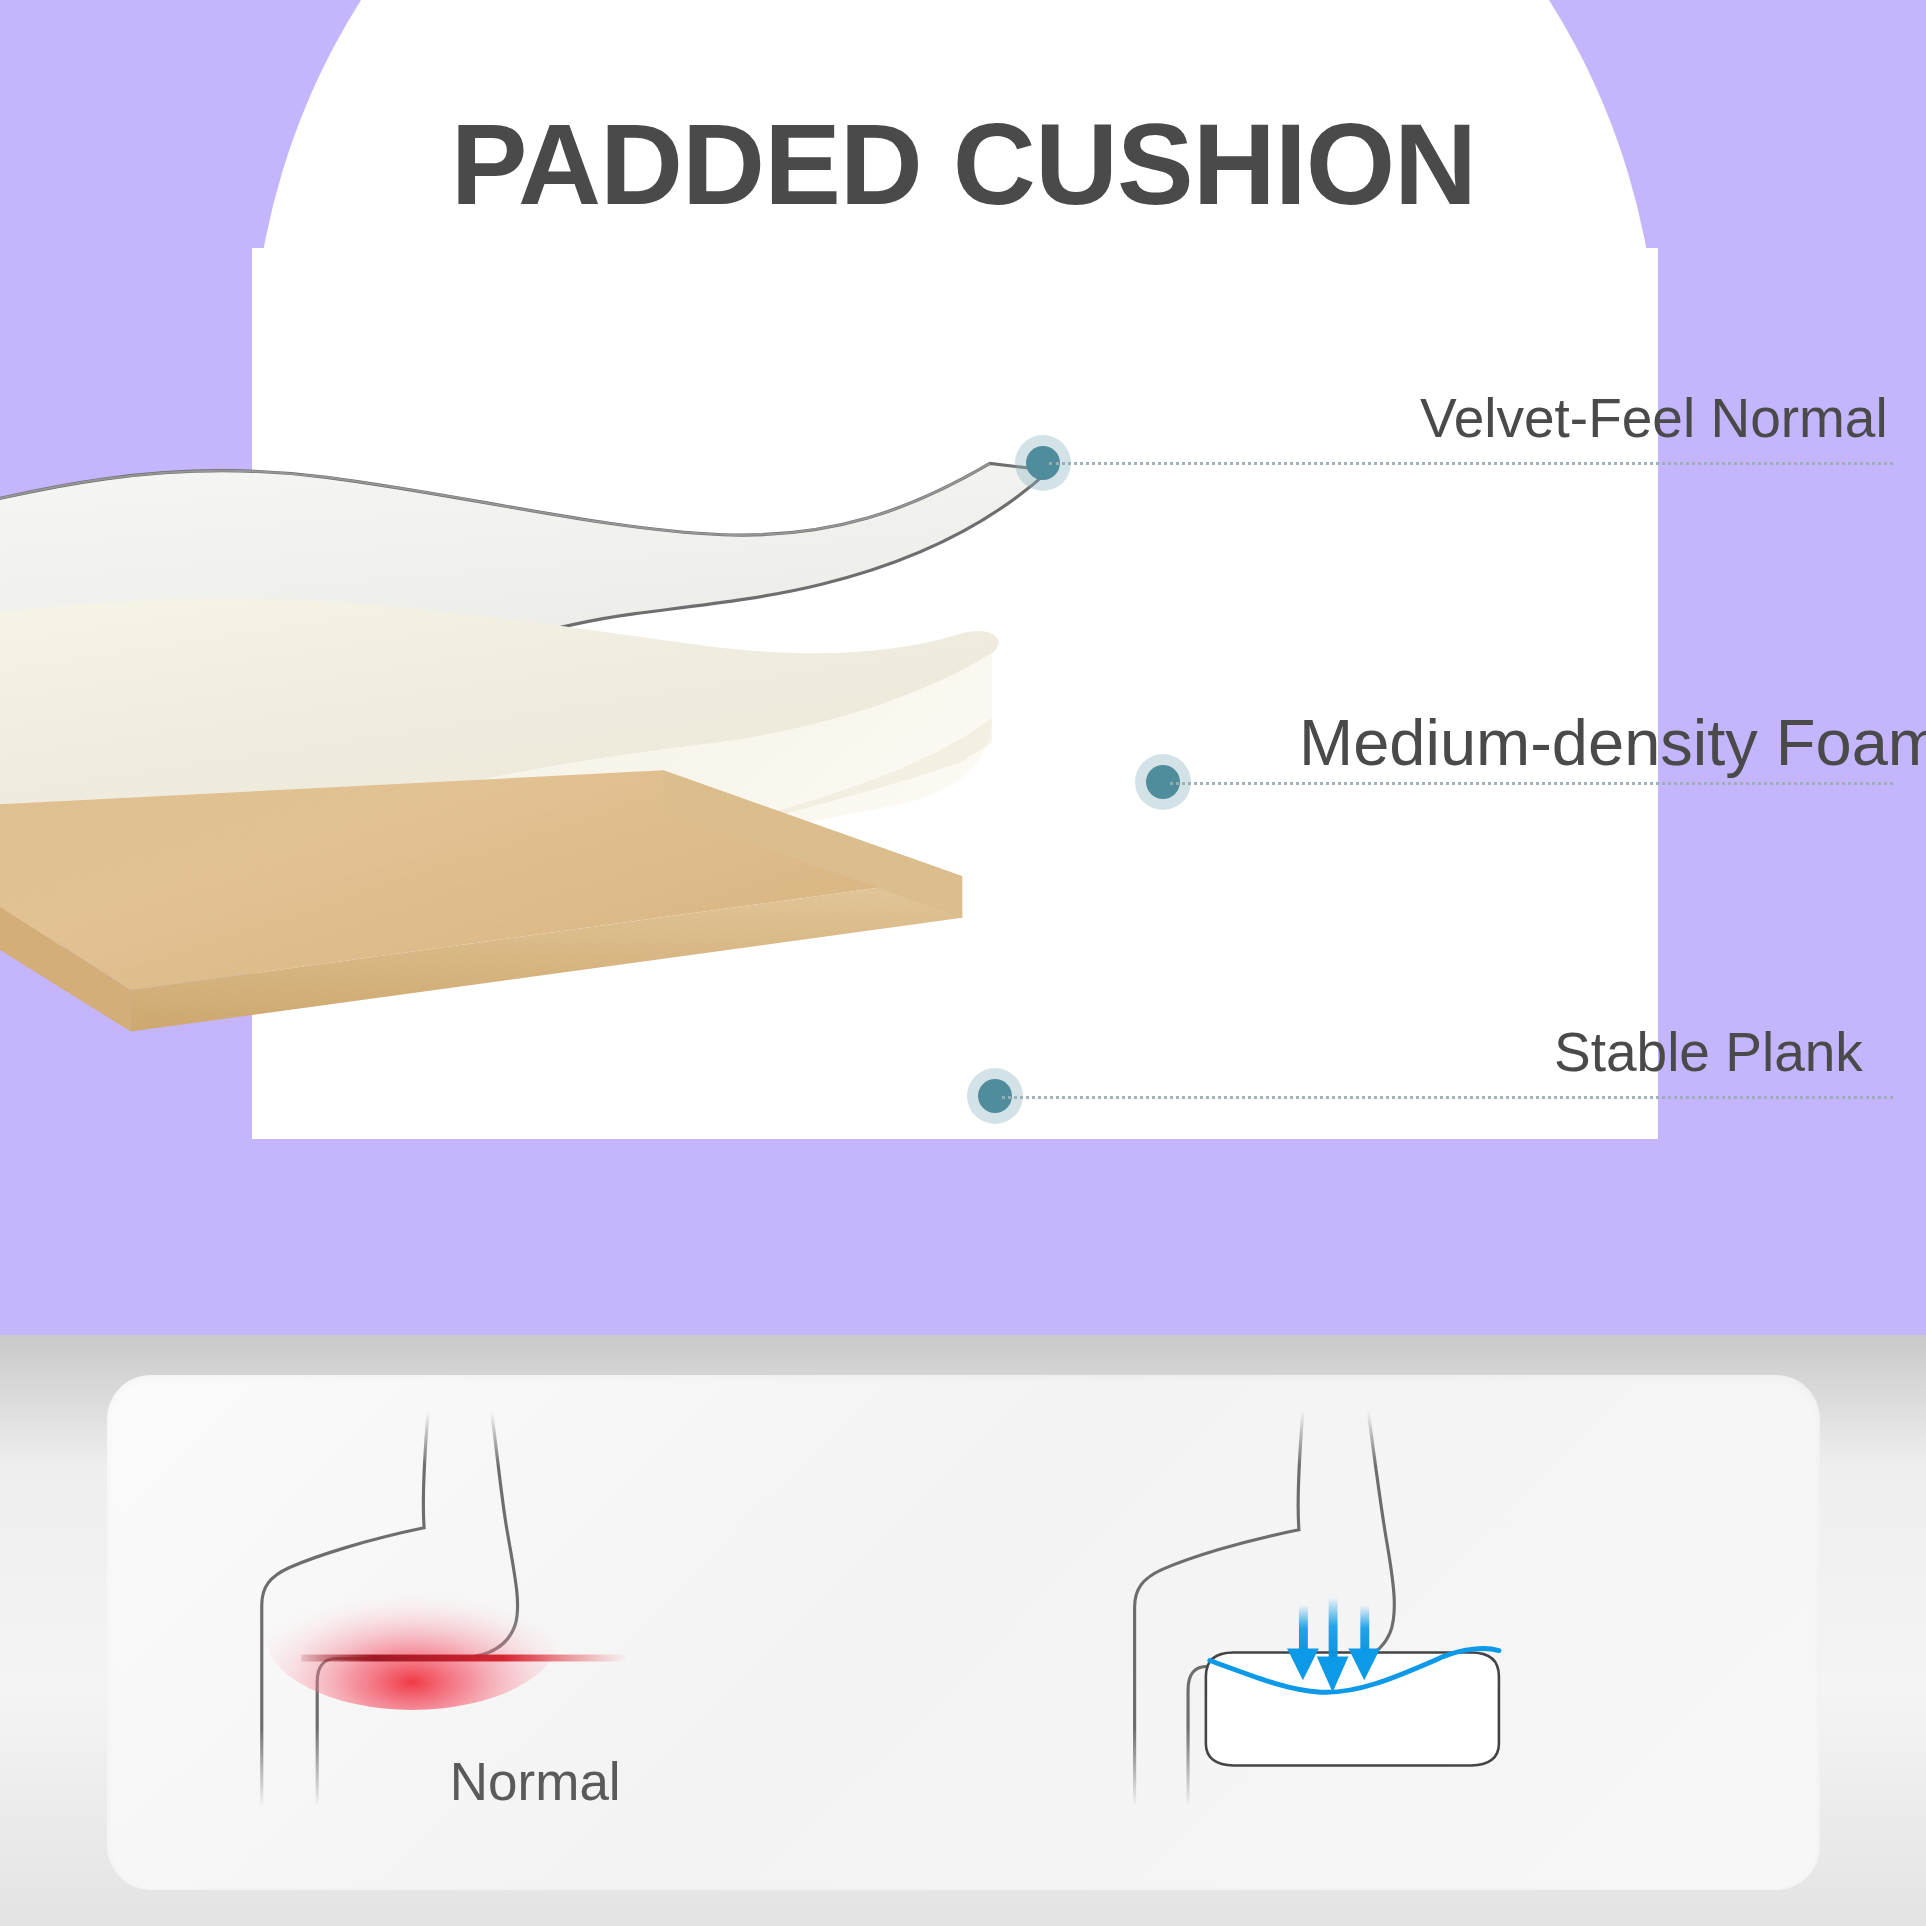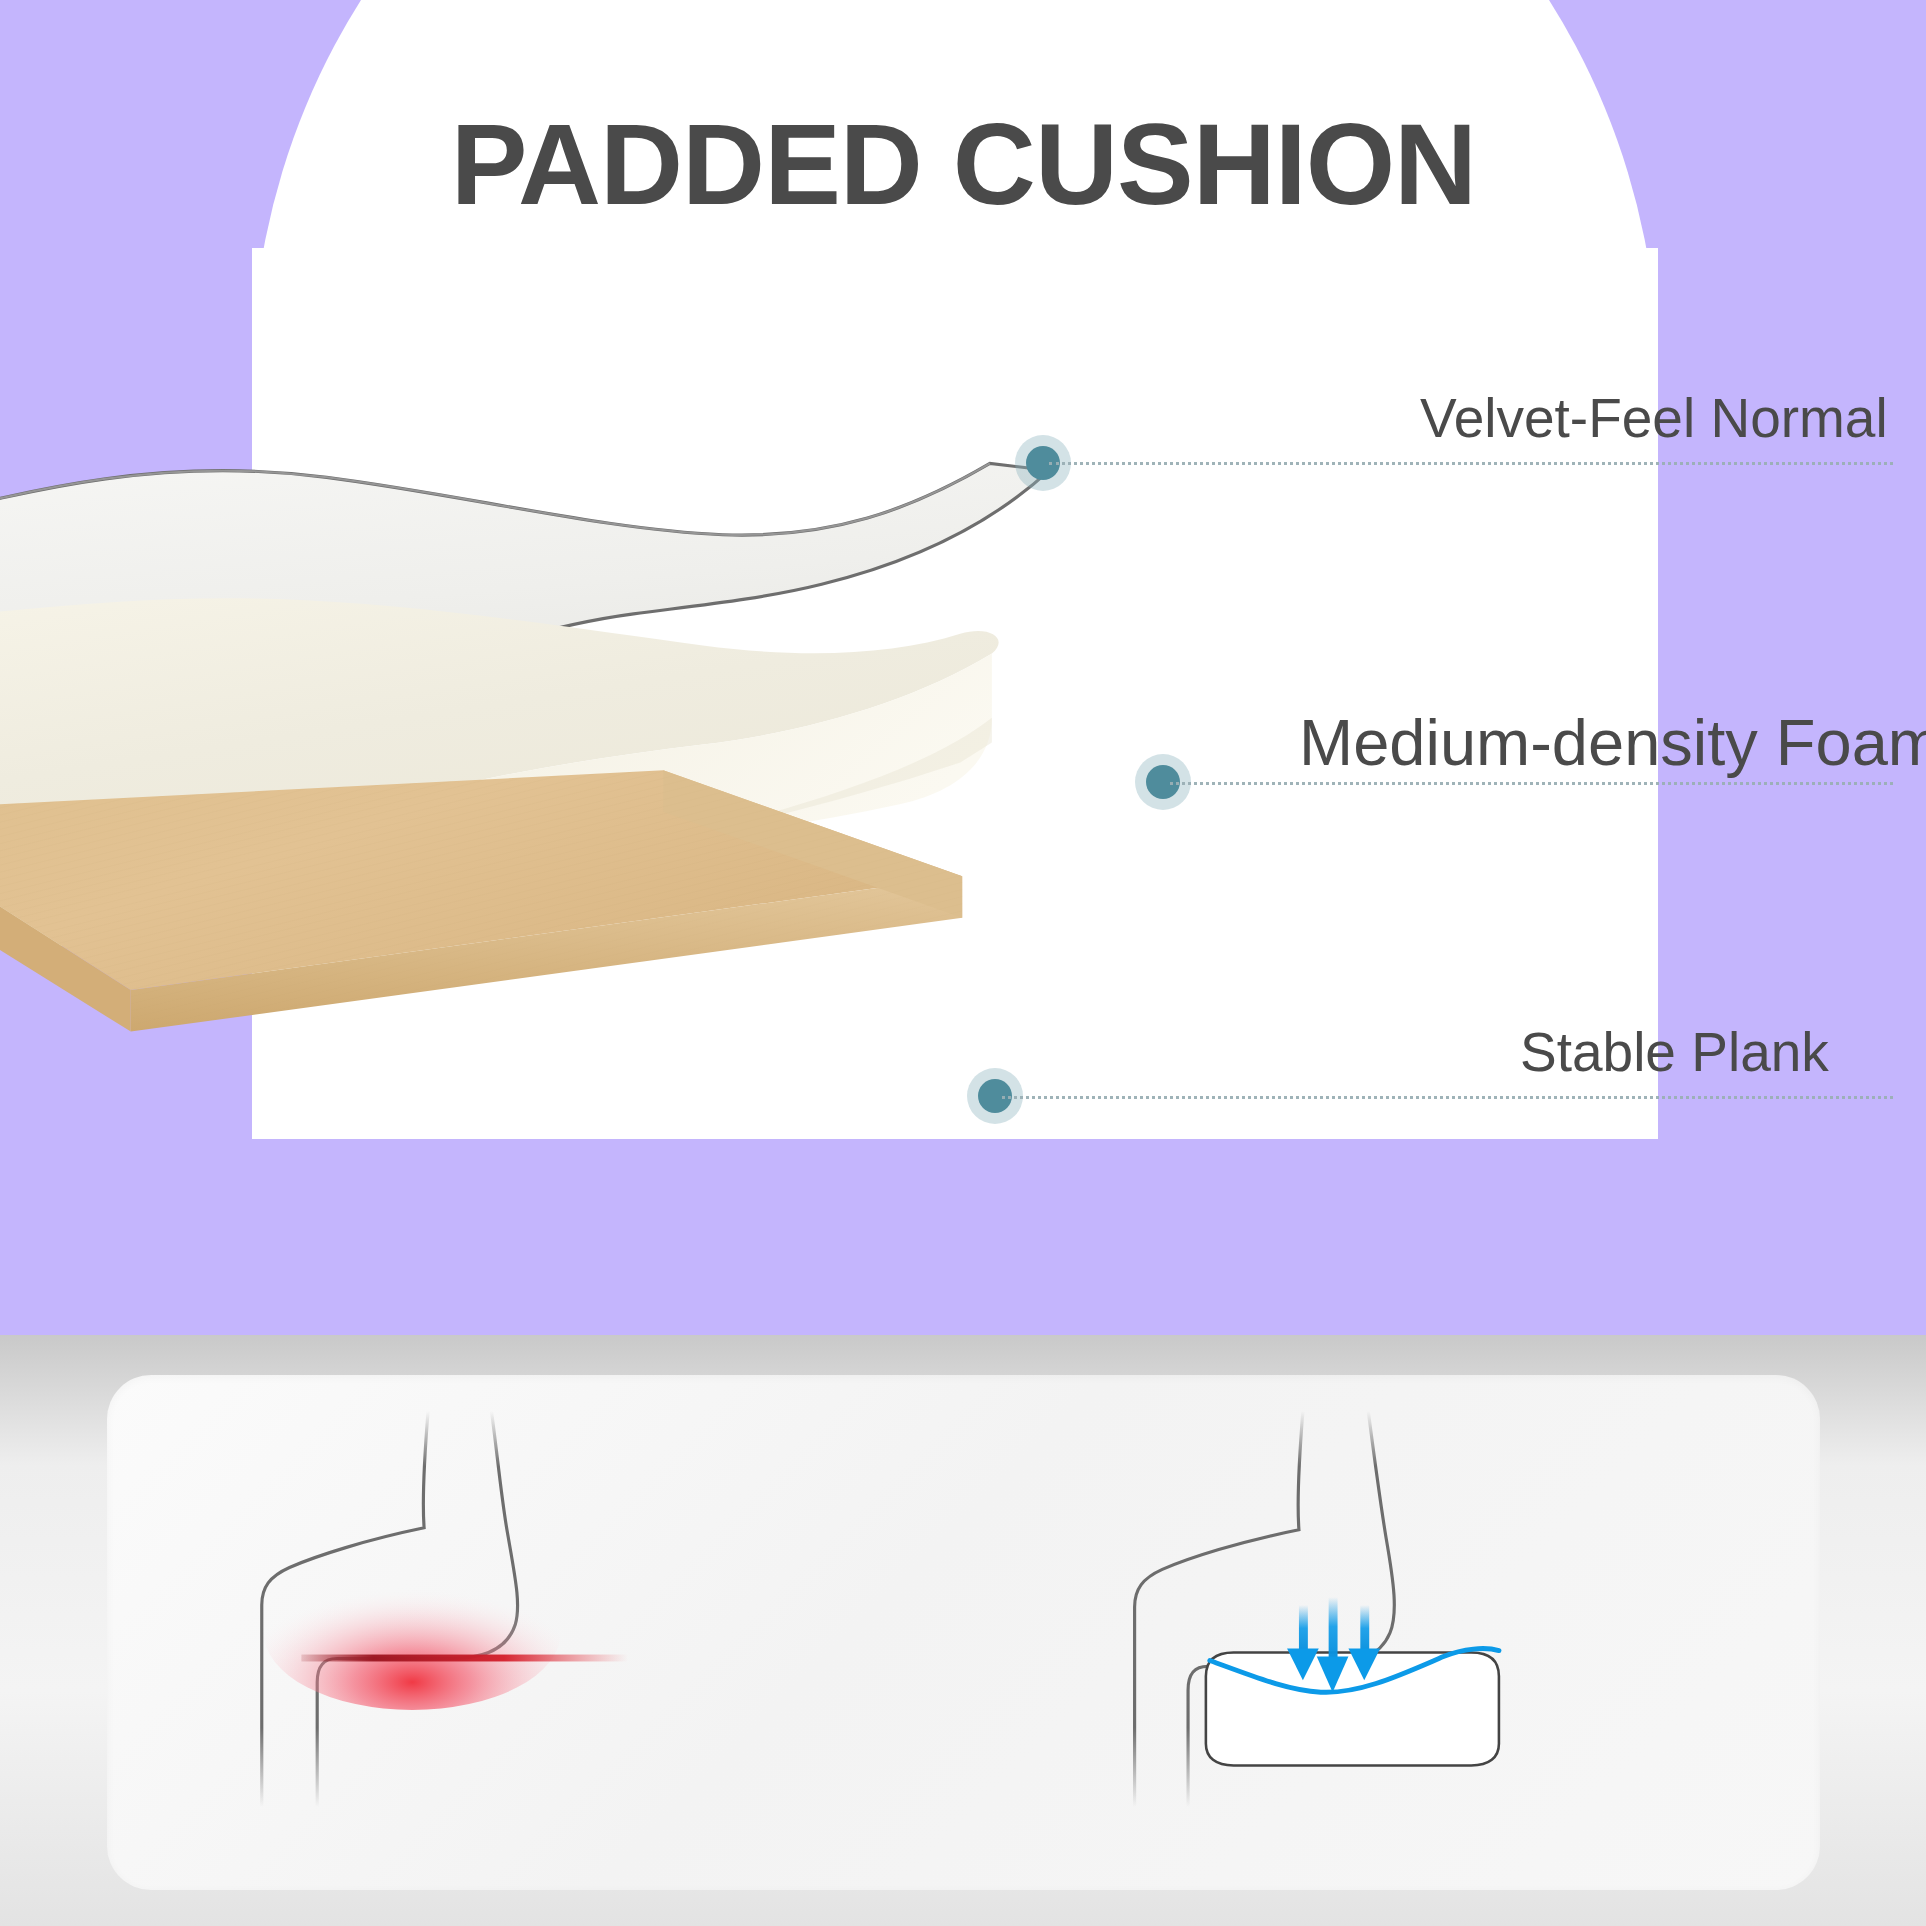--- a/index.html
+++ b/index.html
@@ -162,21 +162,21 @@
 
     <div>
       <div class="dot" style="left:1146px;top:765px;"></div>
       <div class="leader" style="left:1170px;top:782px;width:723px;"></div>
       <div class="label-text" style="left:1299px;top:705px;font-size:65px;">Medium-density Foam</div>
     </div>
 
     <div>
       <div class="dot" style="left:978px;top:1079px;"></div>
       <div class="leader" style="left:1002px;top:1096px;width:891px;"></div>
-      <div class="label-text" style="left:1520px;top:1020px;font-size:55px;">Stable Plank</div>
+      <div class="label-text" style="left:1554px;top:1020px;font-size:55px;">Stable Plank</div>
     </div>
 
   </div>
 
   <div class="bottom-section">
     <div class="bottom-card">
 
       <div class="cmp cmp-left">
         <svg class="cmp-svg" width="634" height="396" viewBox="0 0 640 400">
           <defs>
@@ -208,20 +208,21 @@
                    C 300,168 306,196 300,216
                    C 292,240 268,250 236,250
                    L 120,250
                    C 106,250 100,258 100,274
                    L 100,400" fill="none" stroke="url(#bodyFadeL)" stroke-width="3.2" stroke-linecap="round"></path>
 
           <ellipse cx="196" cy="224" rx="150" ry="78" fill="url(#painGlow)"></ellipse>
 
           <rect x="84" y="246" width="330" height="7" fill="url(#hardLine)"></rect>
         </svg>
+        <div class="cmp-label">Normal</div>
       </div>
 
       <div class="cmp cmp-right">
         <svg class="cmp-svg" width="634" height="396" viewBox="0 0 640 400">
           <defs>
             <linearGradient id="bodyFadeR" x1="0" y1="0" x2="0" y2="1">
               <stop offset="0%" stop-color="#555" stop-opacity="0"></stop>
               <stop offset="14%" stop-color="#555" stop-opacity="0.85"></stop>
               <stop offset="80%" stop-color="#555" stop-opacity="0.85"></stop>
               <stop offset="100%" stop-color="#555" stop-opacity="0"></stop>

